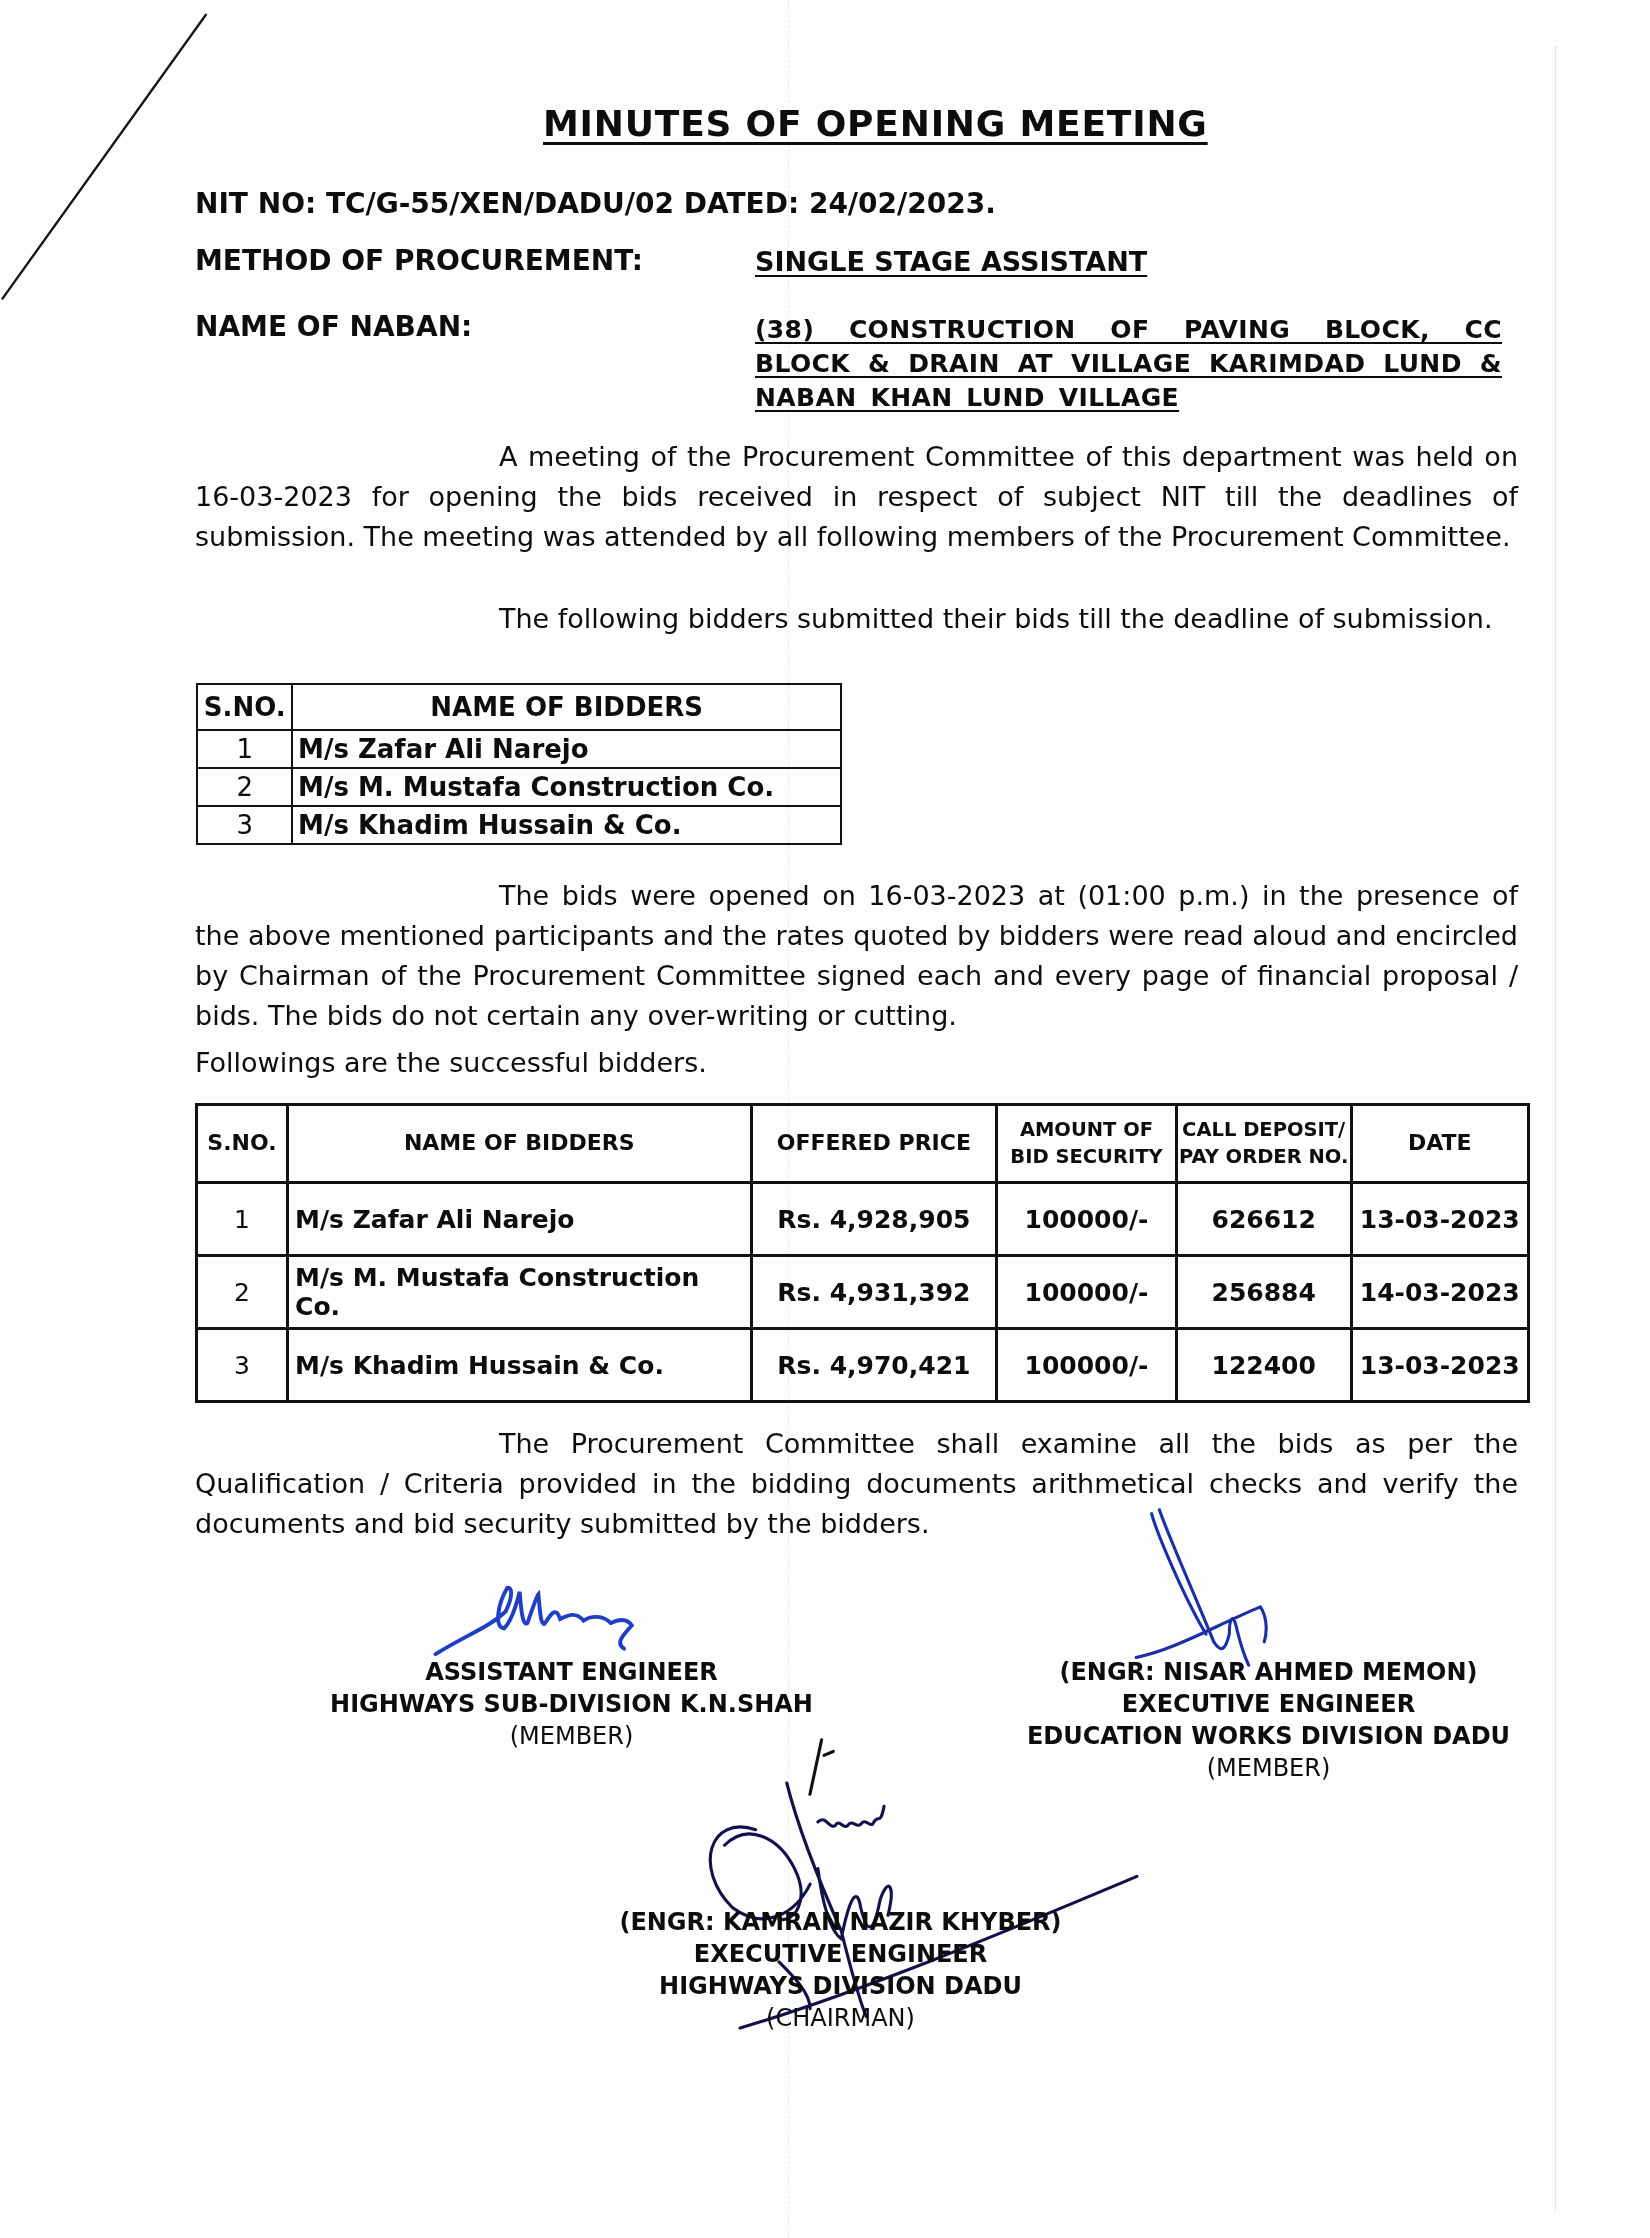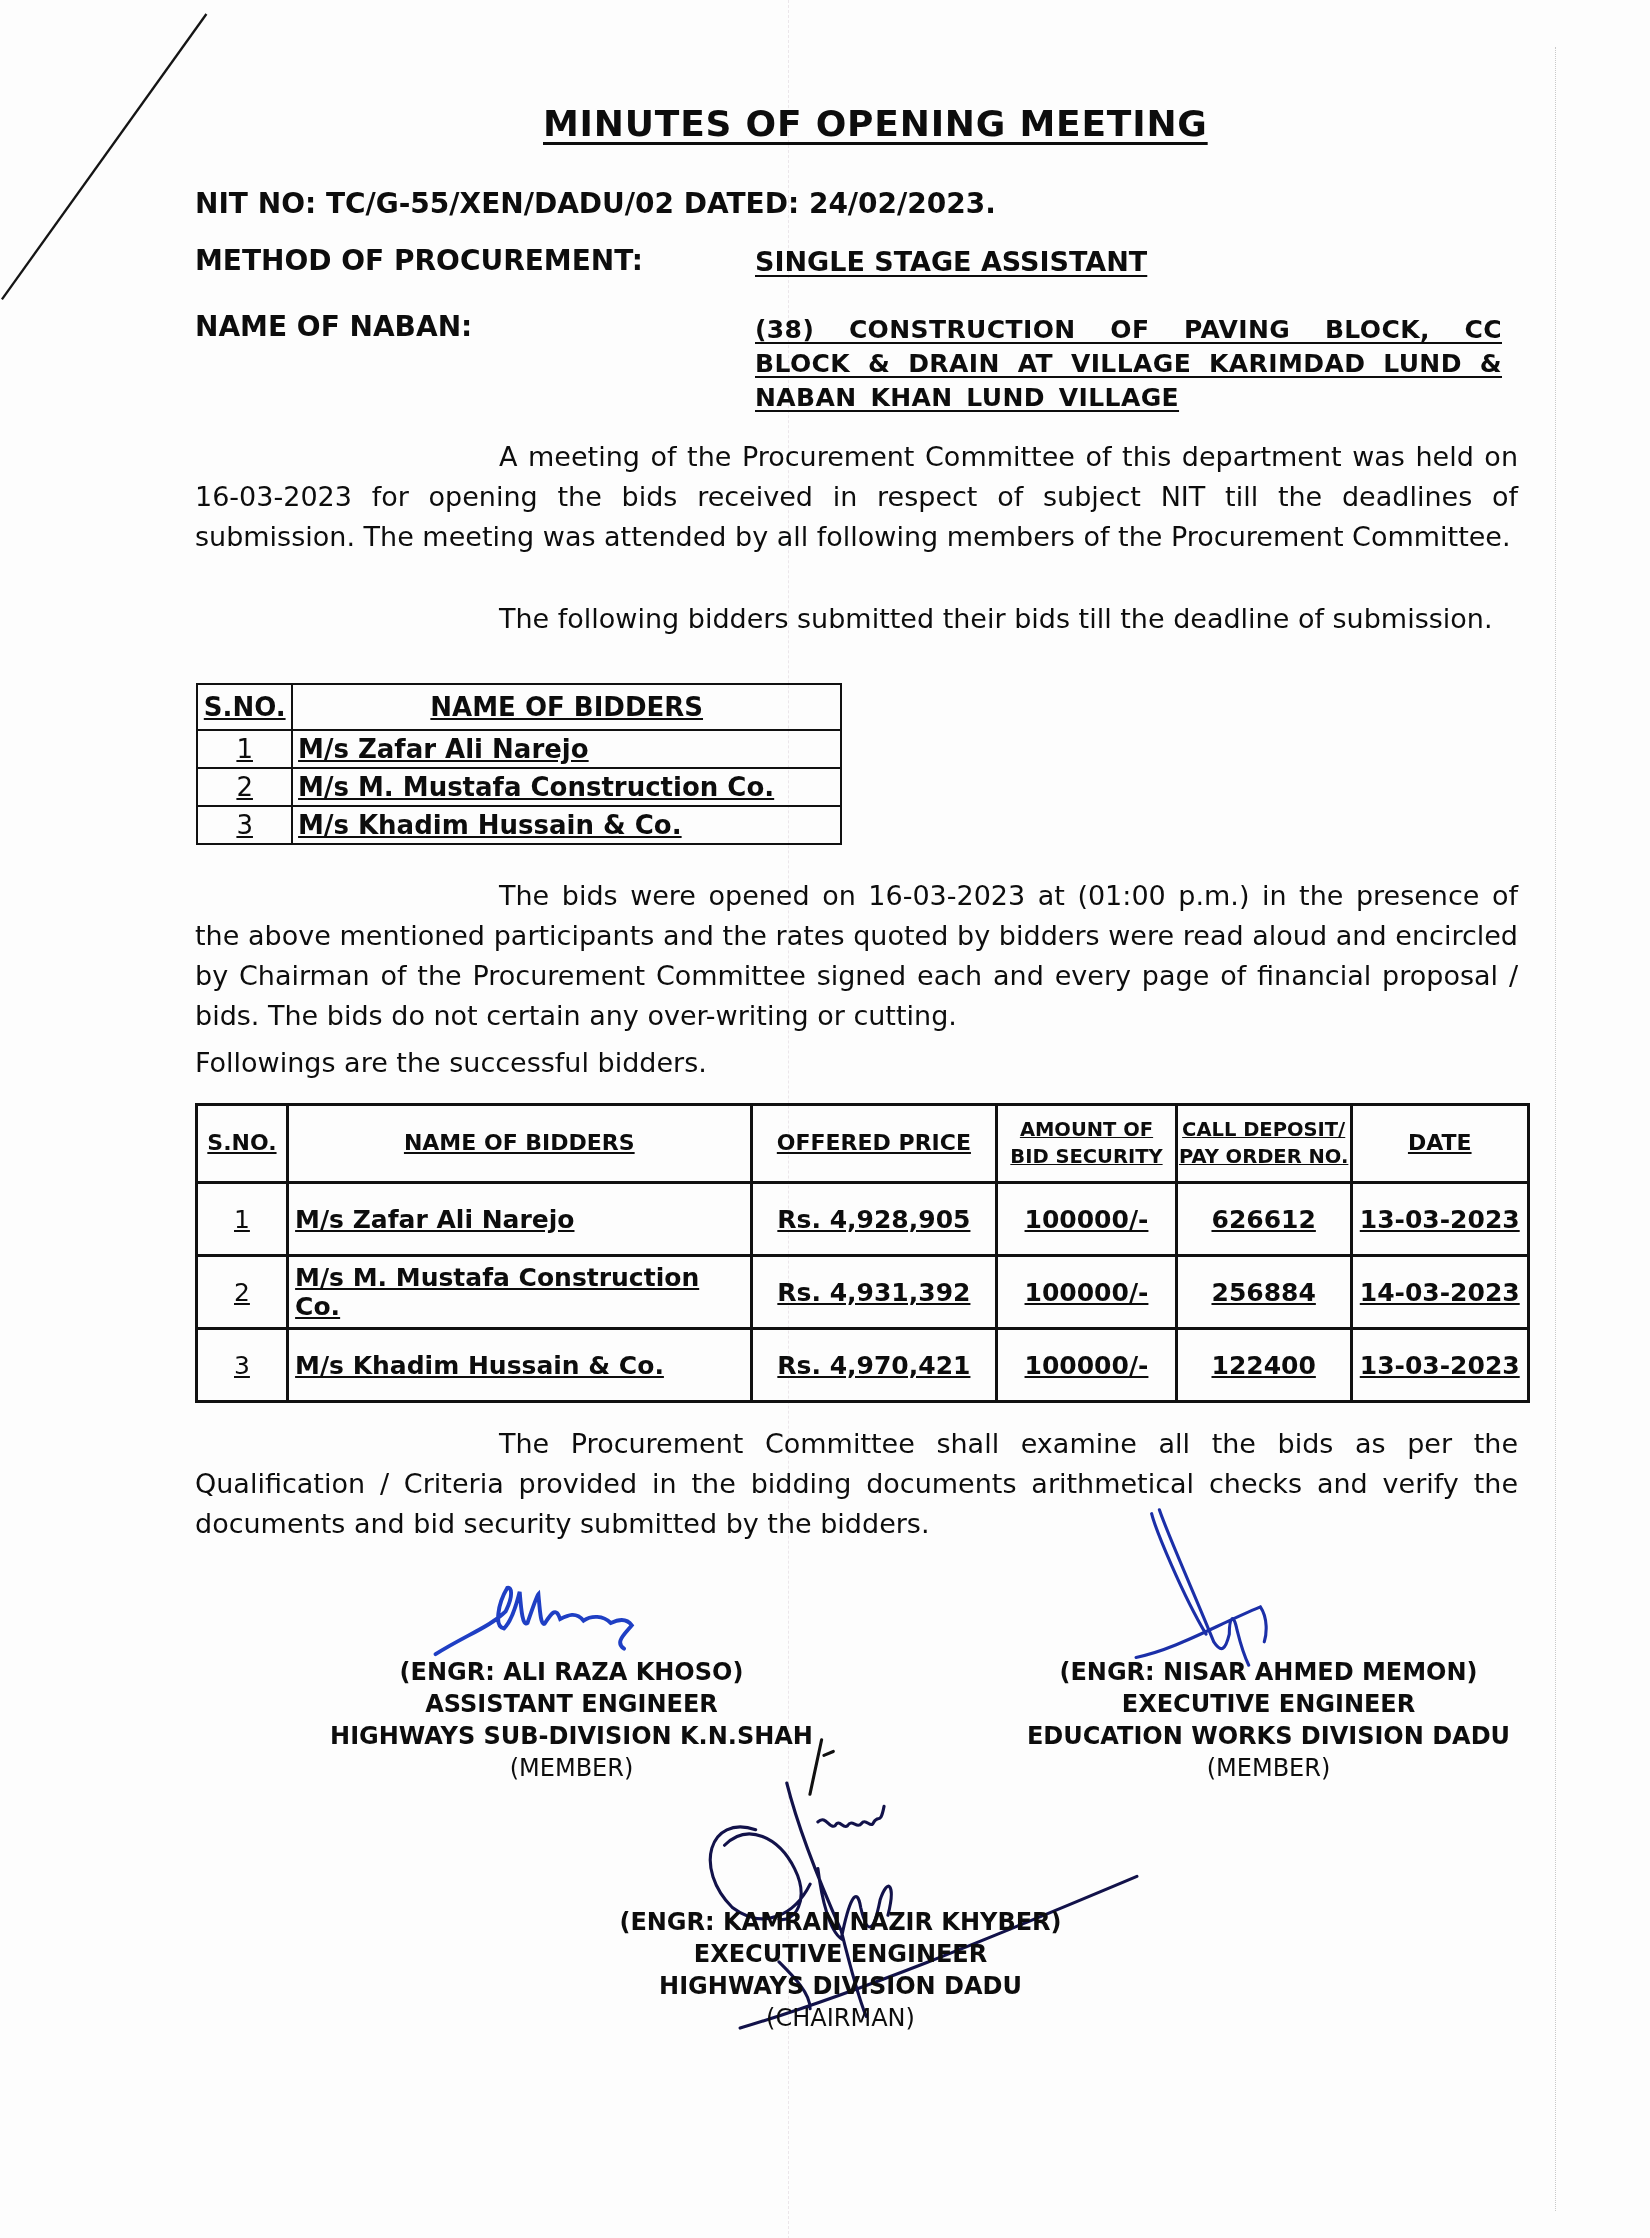--- a/index.html
+++ b/index.html
@@ -45,21 +45,21 @@
     left: 195px; width: 1323px; font-size: 27px; line-height: 40px;
     text-align: justify; text-align-last: left;
   }
   .indent { text-indent: 304px; }
   #para1 { top: 437px; }
   #para2 { top: 599px; width: 1323px; text-indent: 304px; }
   #para3 { top: 876px; }
   #para4 { top: 1043px; }
   #para5 { top: 1424px; }
 
-  table { border-collapse: collapse; position: absolute; text-decoration: underline; }
+  table { border-collapse: collapse; position: absolute; }
   #t1 { left: 196px; top: 683px; width: 646px; font-size: 26px; }
   #t1 td, #t1 th { border: 2.3px solid #111; padding: 0 4.7px; height: 36px; }
   #t1 th { height: 44px; font-weight: bold; }
   #t1 td.sno { text-align: center; width: 84px; font-weight: normal; }
   #t1 td.nm { font-weight: bold; text-align: left; }
 
   #t2 { left: 195px; top: 1103px; width: 1335px; font-size: 25px; }
   #t2 th, #t2 td { border: 3.1px solid #111; text-align: center; }
   #t2 th { height: 73px; font-weight: bold; font-size: 22px; line-height: 26.5px; }
   #t2 td { height: 68px; font-weight: bold; }
@@ -177,21 +177,20 @@
   <path id="sig2path" d="M70,10 C80,40 120,130 140,180 C150,195 155,190 160,170 C160,150 165,140 170,165 C175,185 180,200 185,210 M40,200 C90,190 140,160 200,135 C210,150 208,170 205,180 M60,15 C65,35 100,120 130,170" fill="none" stroke-width="4" stroke-linecap="round" stroke="#1b2fa8"></path>
 </svg>
 <svg class="sigsvg" style="left:662px;top:1783px" width="483" height="249" viewBox="0 0 620 320">
   <path id="sig3path" d="M160,0 C170,40 190,100 230,190 C240,230 250,270 262,300 M120,60 C60,40 40,110 90,160 C130,190 170,170 190,130 M80,80 C110,50 150,70 170,110 C190,150 170,180 150,175 M200,50 C210,40 215,60 222,55 C228,45 232,60 238,55 C244,45 250,60 256,52 C262,44 268,60 272,50 C278,40 280,55 285,30 M200,110 C205,150 215,190 230,200 C240,150 250,130 255,160 C262,190 270,200 280,150 C290,120 300,130 290,170 M100,315 C250,270 420,200 610,120 M150,230 C170,250 190,270 190,290" fill="none" stroke-width="4" stroke-linecap="round" stroke="#12124a"></path>
 </svg>
 <svg class="sigsvg" style="left:802px;top:1732px" width="47" height="70" viewBox="0 0 60 90">
   <path d="M25,10 L10,80 M28,30 L40,25" fill="none" stroke="#111" stroke-width="4" stroke-linecap="round"></path>
 </svg>
 
 <div id="sig1" class="sig-block">
-  <div class="name">(ENGR: ALI RAZA KHOSO)</div>
   <div class="title">ASSISTANT ENGINEER</div>
   <div class="dept">HIGHWAYS SUB-DIVISION K.N.SHAH</div>
   <div class="role">(MEMBER)</div>
 </div>
 <div id="sig2" class="sig-block">
   <div class="name">(ENGR: NISAR AHMED MEMON)</div>
   <div class="title">EXECUTIVE ENGINEER</div>
   <div class="dept">EDUCATION WORKS DIVISION DADU</div>
   <div class="role">(MEMBER)</div>
 </div>

